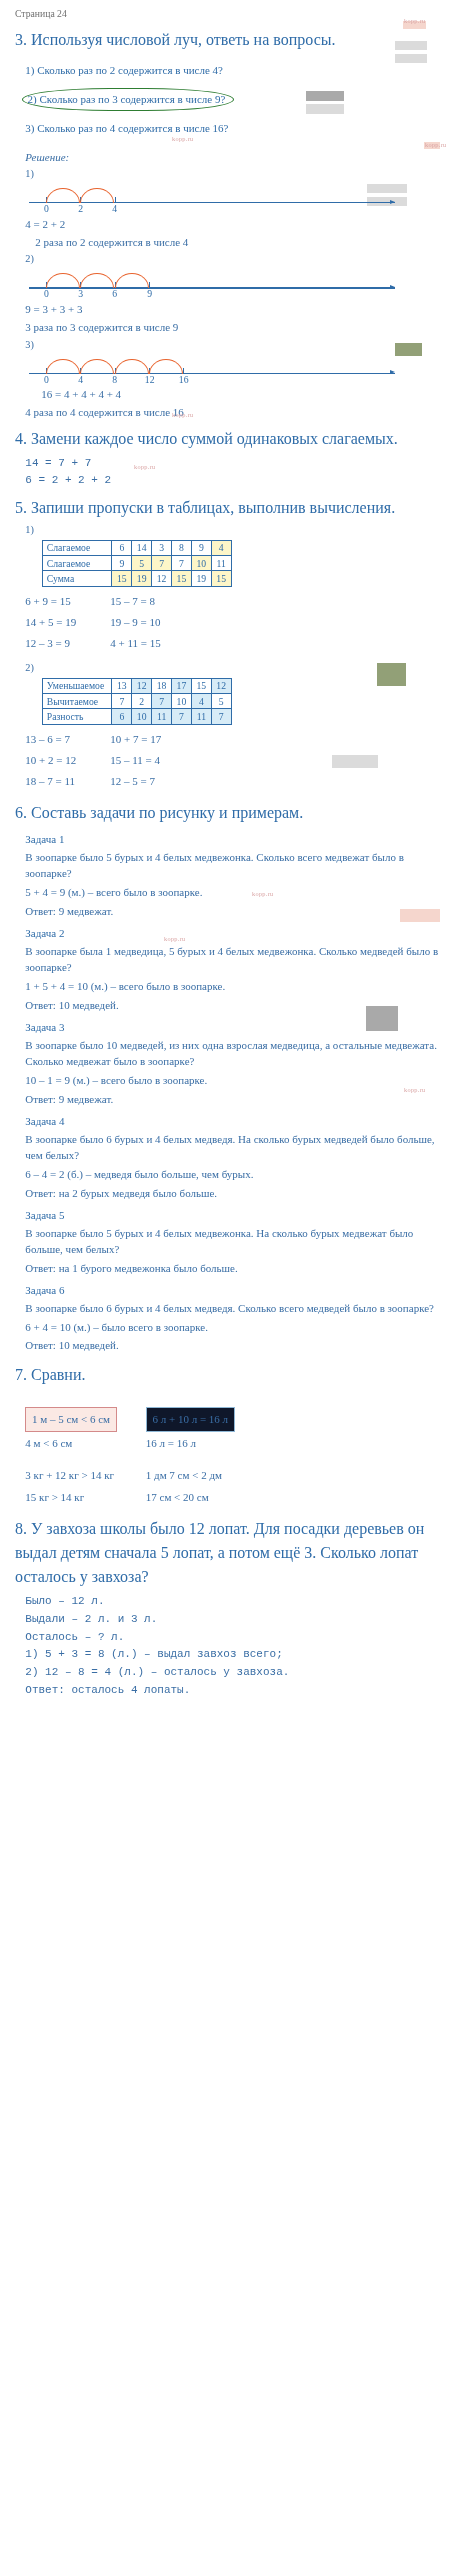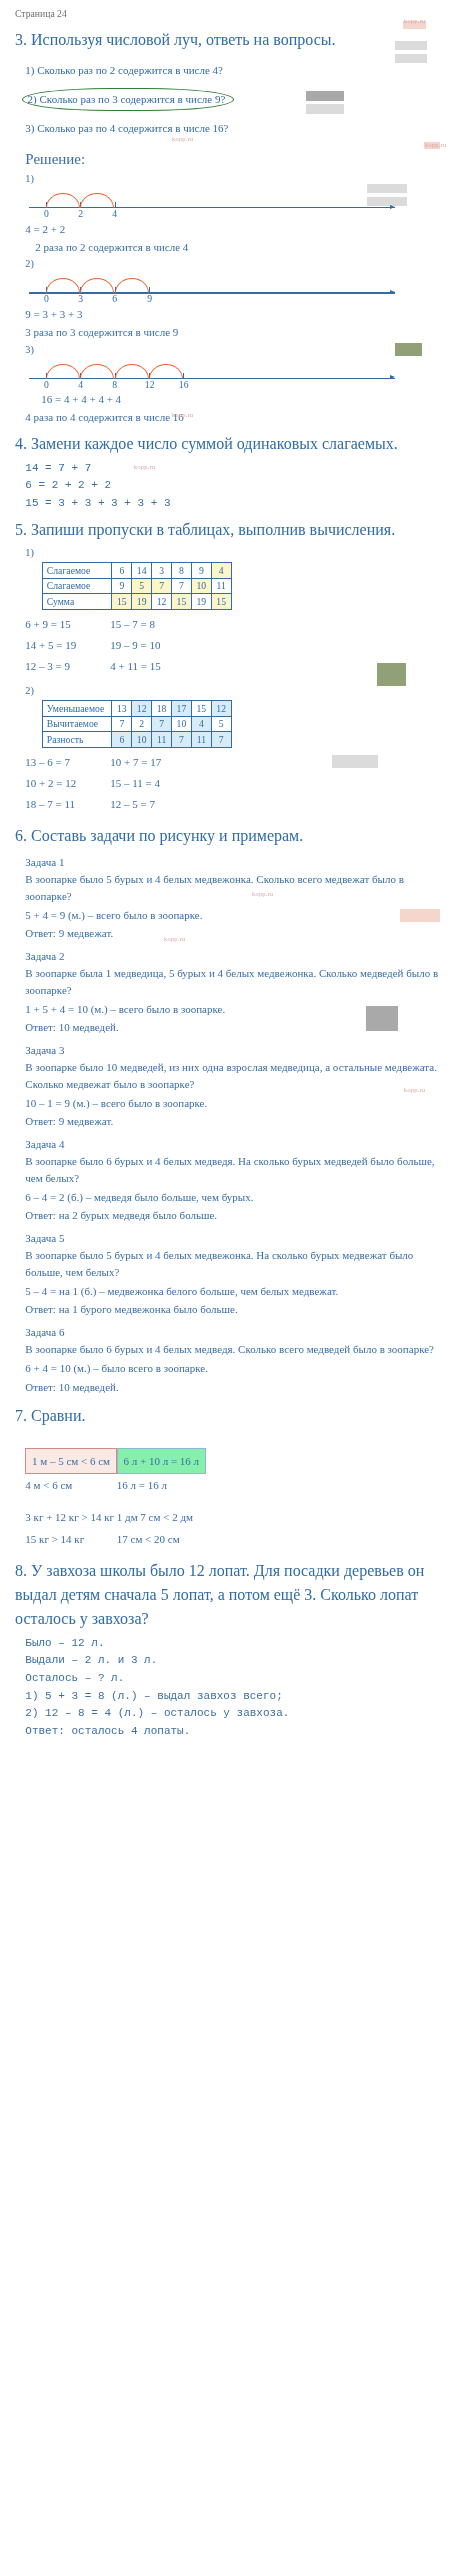--- a/index.html
+++ b/index.html
@@ -43,22 +43,23 @@
     padding: 1.1px 5.7px 1.1px 2.3px;
   }
   .oval::before {
     content:"";
     position:absolute;
     left:-3.4px; top:-2.3px; right:-3.4px; bottom:-2.3px;
     border: 1.1px solid #2e7d32;
     border-radius: 50%/60%;
   }
   .solution-label {
-    font-size: 15px;
+    font-size: 11px;
     margin: 8px 0 5.7px 10.3px;
+    font-style: italic;
   }
   .numline-block { margin: 2.3px 0 2.3px 10.3px; }
   .nl-index { font-size: 10.3px; margin: 3.4px 0 1.1px 0; }
   .numline {
     position: relative;
     height: 32px;
     width: 377px;
     margin-left: 3.4px;
   }
   .nl-axis {
@@ -134,35 +135,36 @@
     margin: 8px 0 3.4px 10.3px;
     color: #2f6ca8;
   }
   .prob-text {
     font-size: 11px;
     margin: 2.3px 0 2.3px 10.3px;
     line-height: 1.5;
   }
   .compare-grid {
     display: flex;
+    gap: 29px;
     margin-left: 10.3px;
     font-size: 11px;
     line-height: 2.0;
     margin-top: 20px;
   }
   .cmp-box {
     display: inline-block;
     border: 0.9px solid #d48a8a;
     background: #fbe9e4;
     padding: 0.6px 5.7px;
   }
   .cmp-box-b {
     display: inline-block;
     border: 0.9px solid #8fb8d6;
-    background: #86efac;
+    background: #0f172a;
     padding: 0.6px 5.7px;
   }
   
   .wm {
     position: absolute;
     font-size: 6.3px;
     color: #d9a3a3;
     letter-spacing: 0.3px;
   }
   .blur {
@@ -276,21 +278,20 @@
       <div class="nl-arc" style="left:120px;width:34px;"></div>
     </div>
     <div class="calc-line" style="margin-left:16px">16 = 4 + 4 + 4 + 4</div>
     <div class="calc-line" style="margin-left:0">4 раза по 4 содержится в числе 16</div>
   </div>
 
   <div class="task">4. Замени каждое число суммой одинаковых слагаемых.</div>
   <div class="sub-list">
     <div class="calc-line">14 = 7 + 7</div>
     <div class="calc-line">6 = 2 + 2 + 2</div>
-    <div class="calc-line">15 = 3 + 3 + 3 + 3 + 3</div>
   </div>
 
   <div class="task">5. Запиши пропуски в таблицах, выполнив вычисления.</div>
   <div class="nl-index" style="margin-left:10.3px;">1)</div>
 
   <table class="tbl">
     <tbody>
         <tr>
       <td class="head">Слагаемое</td>
       <td>6</td>
@@ -403,21 +404,20 @@
   </div>
   <div>
     <div class="task-head">Задача 4</div>
     <div class="prob-text">В зоопарке было 6 бурых и 4 белых медведя. На сколько бурых медведей было больше, чем белых?</div>
     <div class="prob-text">6 – 4 = 2 (б.) – медведя было больше, чем бурых.</div>
     <div class="prob-text">Ответ: на 2 бурых медведя было больше.</div>
   </div>
   <div>
     <div class="task-head">Задача 5</div>
     <div class="prob-text">В зоопарке было 5 бурых и 4 белых медвежонка. На сколько бурых медвежат было больше, чем белых?</div>
-    <div class="prob-text">5 – 4 = на 1 (б.) – медвежонка белого больше, чем белых медвежат.</div>
     <div class="prob-text">Ответ: на 1 бурого медвежонка было больше.</div>
   </div>
   <div>
     <div class="task-head">Задача 6</div>
     <div class="prob-text">В зоопарке было 6 бурых и 4 белых медведя. Сколько всего медведей было в зоопарке?</div>
     <div class="prob-text">6 + 4 = 10 (м.) – было всего в зоопарке.</div>
     <div class="prob-text">Ответ: 10 медведей.</div>
   </div>
 
   <div class="task">7. Сравни.</div>

